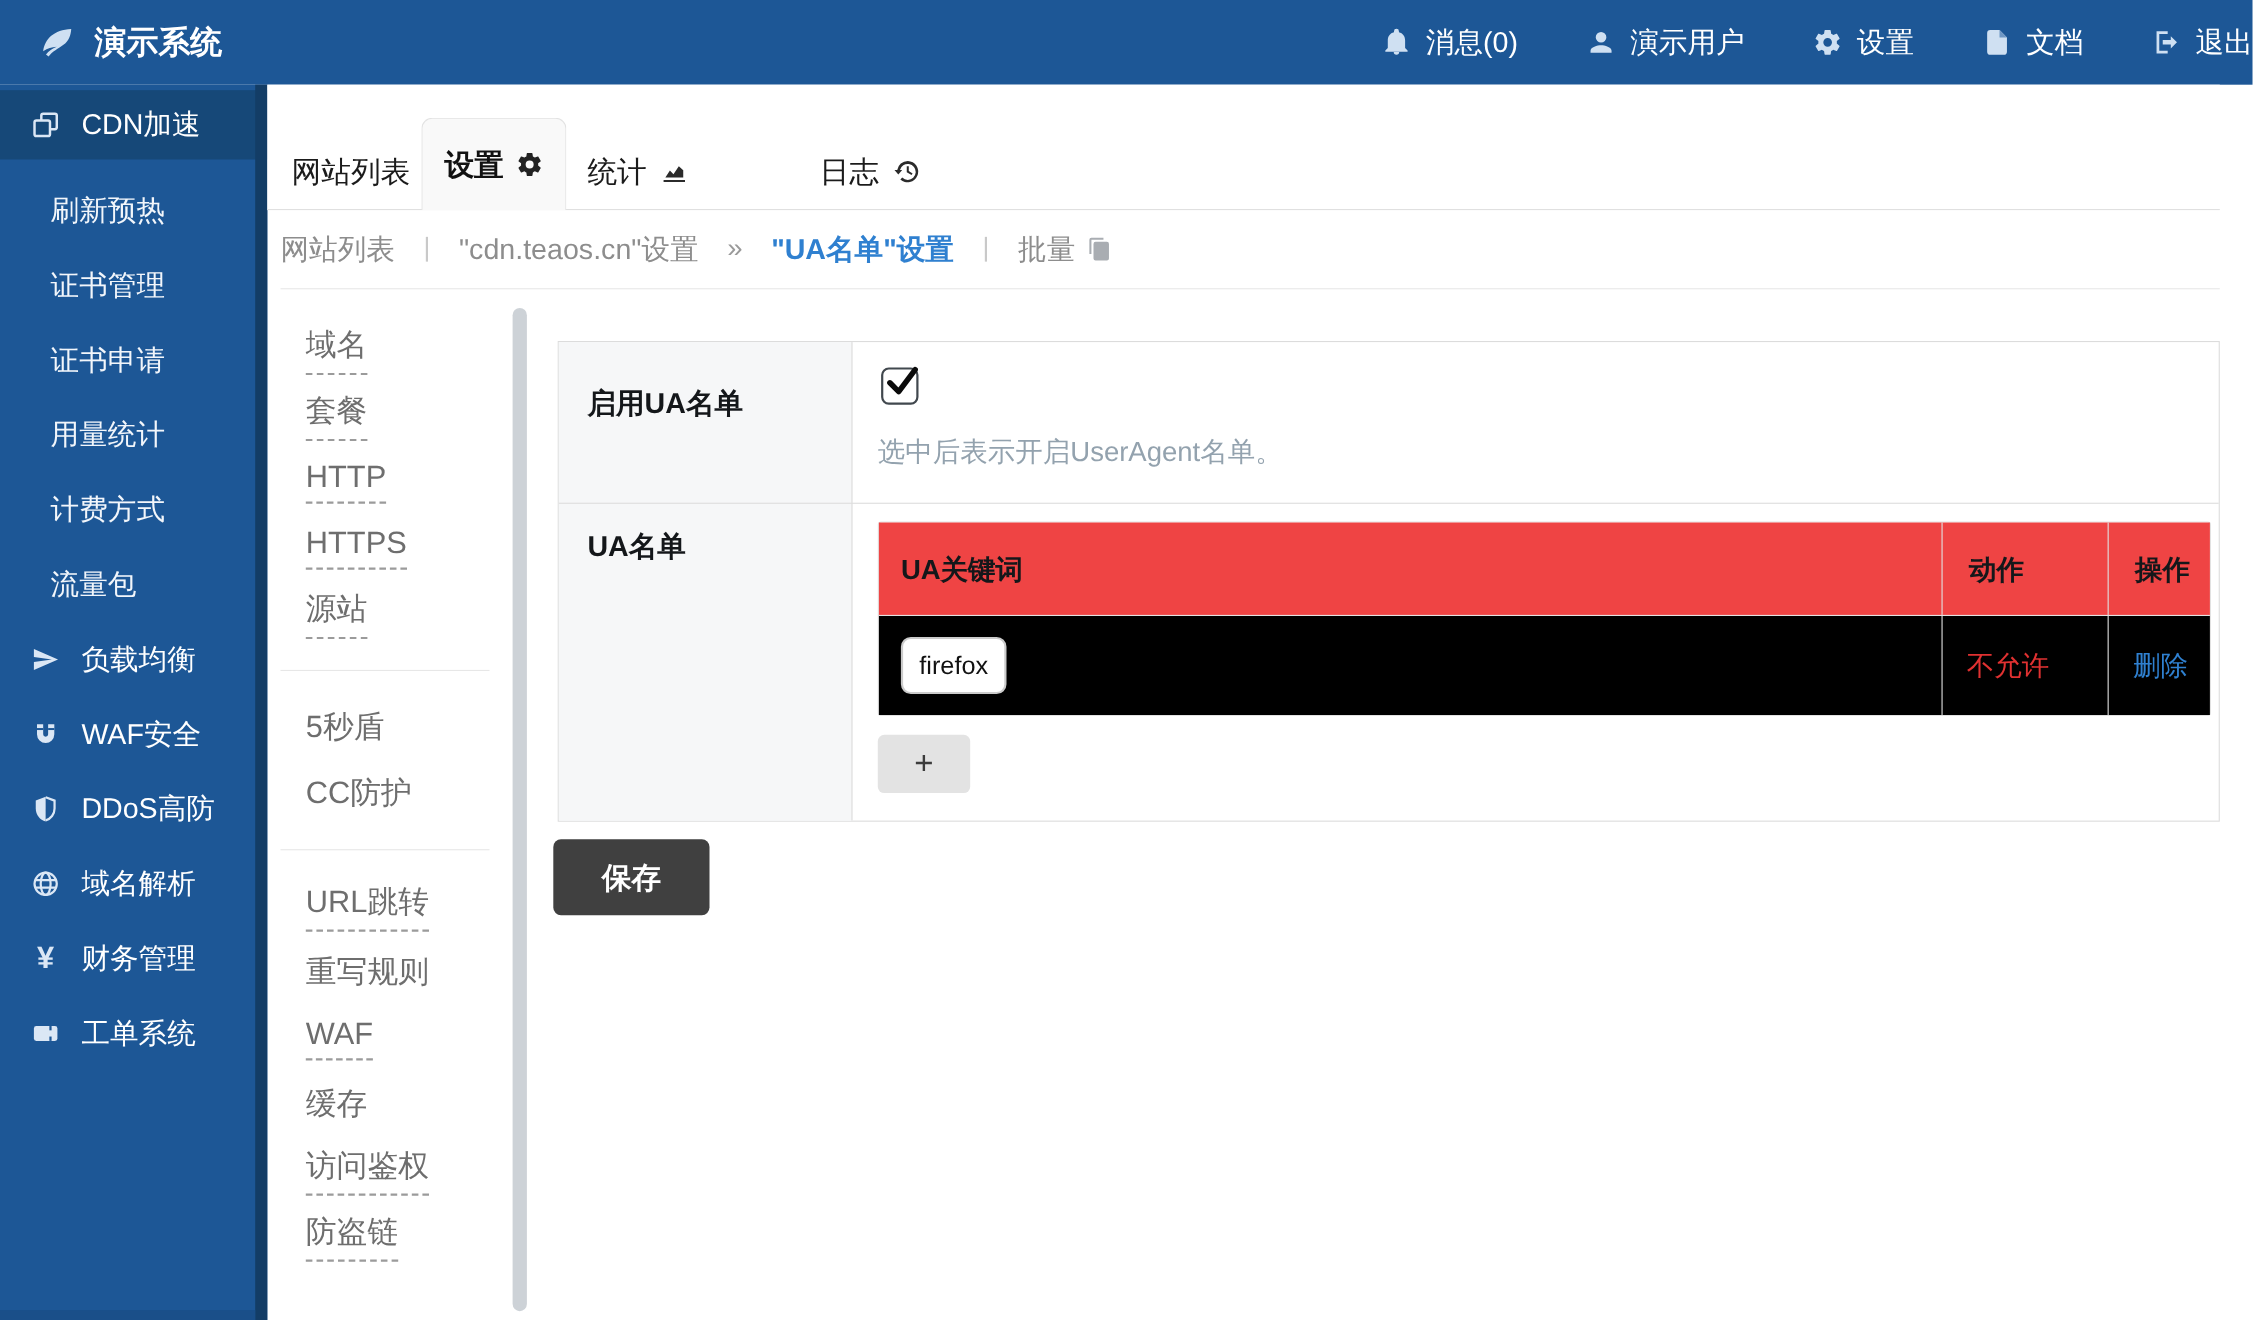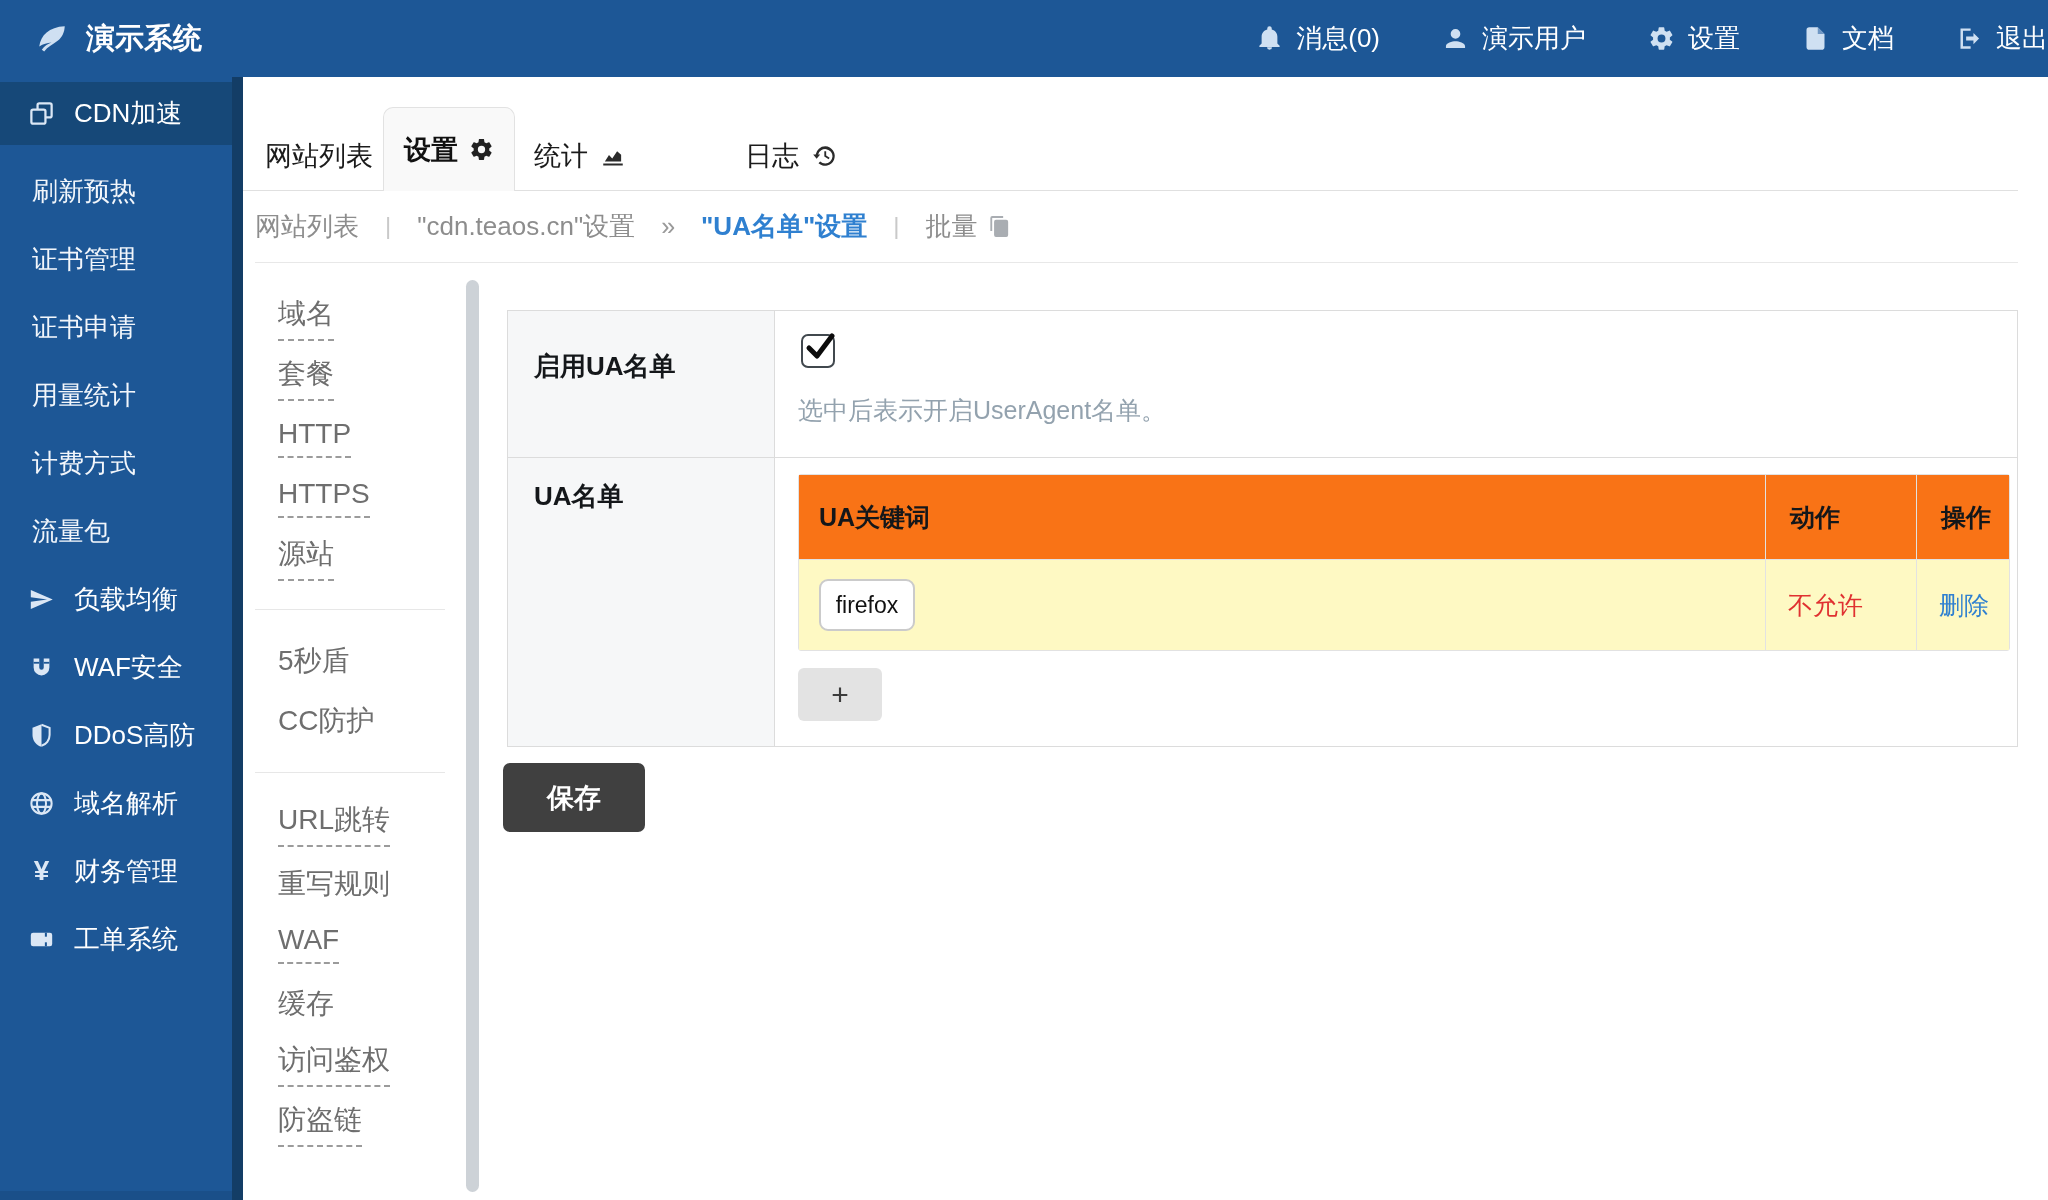--- a/index.html
+++ b/index.html
@@ -16,21 +16,21 @@
   .topmenu svg{width:27px;height:27px;color:#cfe0f2;}
 
   
   .sidebar{position:absolute;left:0;top:77px;width:243px;height:1123px;background:#1d5796;color:#fff;}
   .side-strip{position:absolute;right:0;top:0;width:11px;height:100%;background:#133d66;}
   .side-item{height:55px;display:flex;align-items:center;padding-left:28px;gap:19px;font-size:26px;cursor:pointer;}
   .side-item svg{width:27px;height:27px;color:#dbe7f5;flex:0 0 auto;}
   .side-item.first{margin-top:33px;}
   .side-item.active{background:#164878;height:63px;margin-top:5px;}
   .side-sub{margin-top:12px;}
-  .side-subitem{height:68px;display:flex;align-items:center;padding-left:32px;font-size:26px;color:#f2f6fb;cursor:pointer;}
+  .side-subitem{height:68px;display:flex;align-items:center;padding-left:46px;font-size:26px;color:#f2f6fb;cursor:pointer;}
   .side-list .side-item{height:68px;}
   .yen-glyph{font-size:28px;font-weight:bold;color:#dbe7f5;width:27px;text-align:center;}
   .side-bottom{position:absolute;left:0;bottom:0;width:232px;height:9px;background:#1a4f89;}
 
   
   .tabbar{position:absolute;left:243px;top:77px;width:1775px;height:113px;border-bottom:1px solid #e0e0e0;background:#fff;}
   .tab{position:absolute;bottom:16px;font-size:27px;color:#1b1b1b;display:flex;align-items:center;gap:12px;cursor:pointer;}
   .tab svg{width:26px;height:26px;color:#2b2b2b;}
   .tab-websites{left:22px;}
   .tab-active{position:absolute;left:140px;top:30px;bottom:-1px;width:130px;background:#f9f9f9;
@@ -64,25 +64,25 @@
   .f-label-col{position:absolute;left:0;top:0;bottom:0;width:266px;background:#f6f7f8;border-right:1px solid #dcdcdc;}
   .f-rowline{position:absolute;left:0;right:0;top:146px;border-top:1px solid #dcdcdc;}
   .f-label{position:absolute;font-size:26px;font-weight:bold;color:#14171a;}
   .f-label1{left:26px;top:38px;}
   .f-label2{left:26px;top:168px;}
   .checkbox{position:absolute;left:293px;top:23px;width:30px;height:30px;border:2px solid #41484e;border-radius:7px;background:#fff;cursor:pointer;}
   .checkbox svg{position:absolute;left:0px;top:-6px;width:34px;height:34px;}
   .f-hint{position:absolute;left:290px;top:83px;font-size:25px;color:#93a2ae;}
 
   .ua-table{position:absolute;left:290px;top:163px;width:1212px;border:1px solid #e2e2e2;border-radius:3px;box-sizing:border-box;}
-  .ua-head{display:grid;grid-template-columns:966px 151px 93px;height:84px;background:#f97316;border-bottom:1px solid #e2e2e2;}
+  .ua-head{display:grid;grid-template-columns:966px 151px 93px;height:84px;background:#ef4444;border-bottom:1px solid #e2e2e2;}
   .ua-head div{display:flex;align-items:center;font-size:25px;font-weight:bold;color:#14171a;}
   .uh1{padding-left:20px;}
   .uh2,.uh3{padding-left:24px;border-left:1px solid #e2e2e2;}
-  .ua-row{display:grid;grid-template-columns:966px 151px 93px;height:90px;background:#fef9c3;}
+  .ua-row{display:grid;grid-template-columns:966px 151px 93px;height:90px;background:#000000;}
   .ua-c{display:flex;align-items:center;}
   .ua-c2,.ua-c3{border-left:1px solid #e2e2e2;padding-left:22px;}
   .kw-chip{margin-left:20px;width:96px;height:52px;border:2px solid #cbcbcb;border-radius:9px;
            display:flex;align-items:center;justify-content:center;font-size:23px;color:#111;background:#fff;cursor:text;box-sizing:border-box;}
   .act-deny{color:#e03131;font-size:25px;cursor:pointer;}
   .op-del{color:#2f80d0;font-size:25px;cursor:pointer;}
   .add-btn{position:absolute;left:290px;top:357px;width:84px;height:53px;background:#e3e3e3;border:none;border-radius:6px;
            font-size:30px;color:#3c3c3c;cursor:pointer;display:flex;align-items:center;justify-content:center;}
 
   .save-btn{position:absolute;left:503px;top:763px;width:142px;height:69px;background:#404040;border:none;border-radius:7px;

